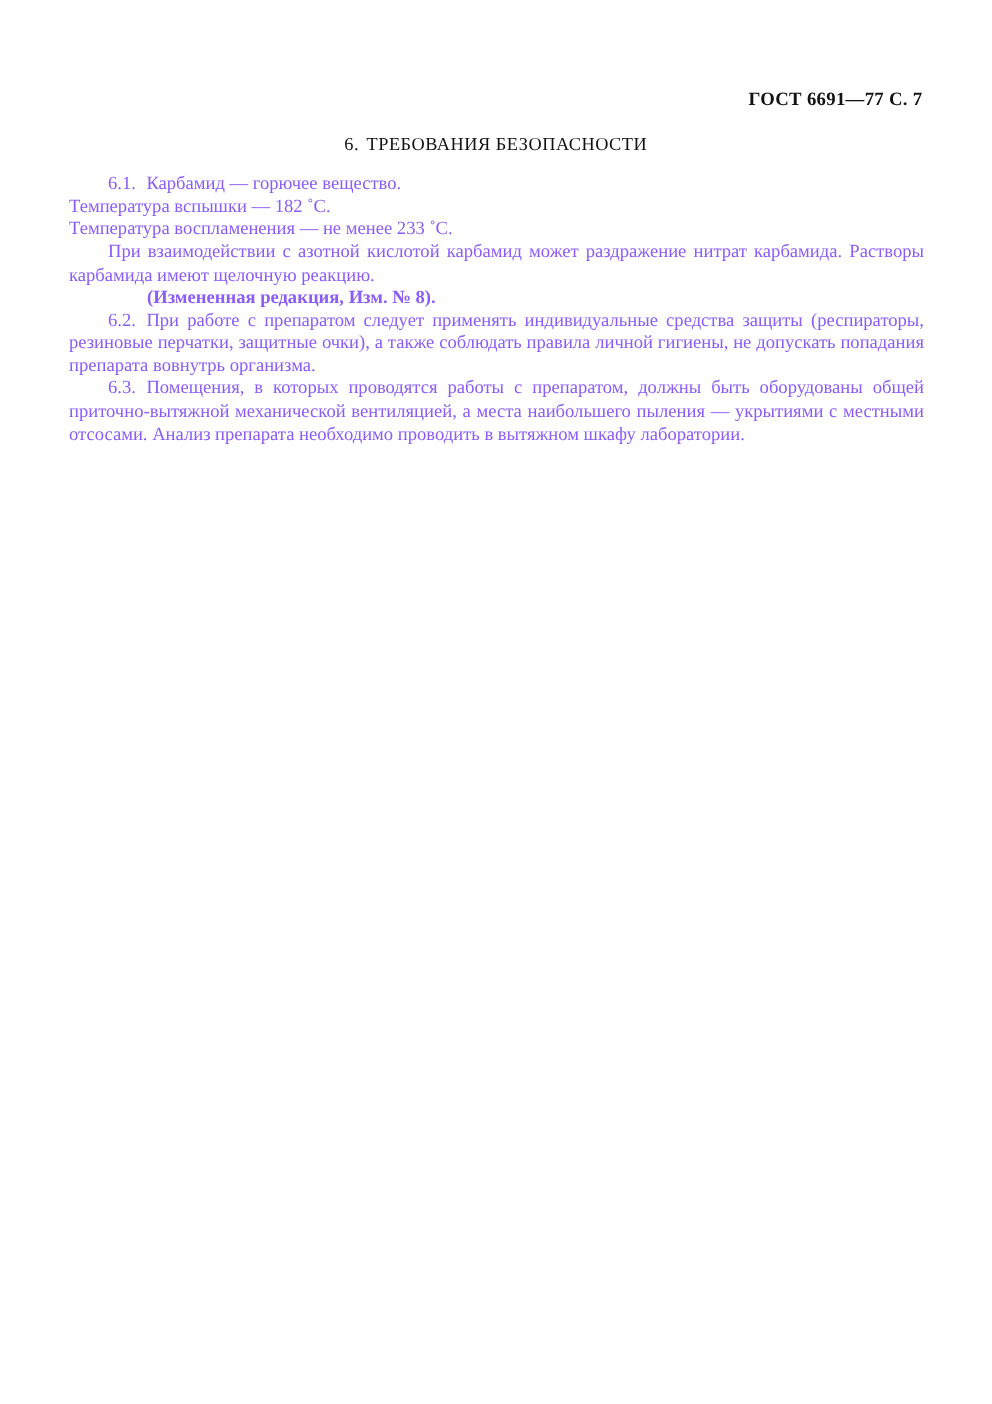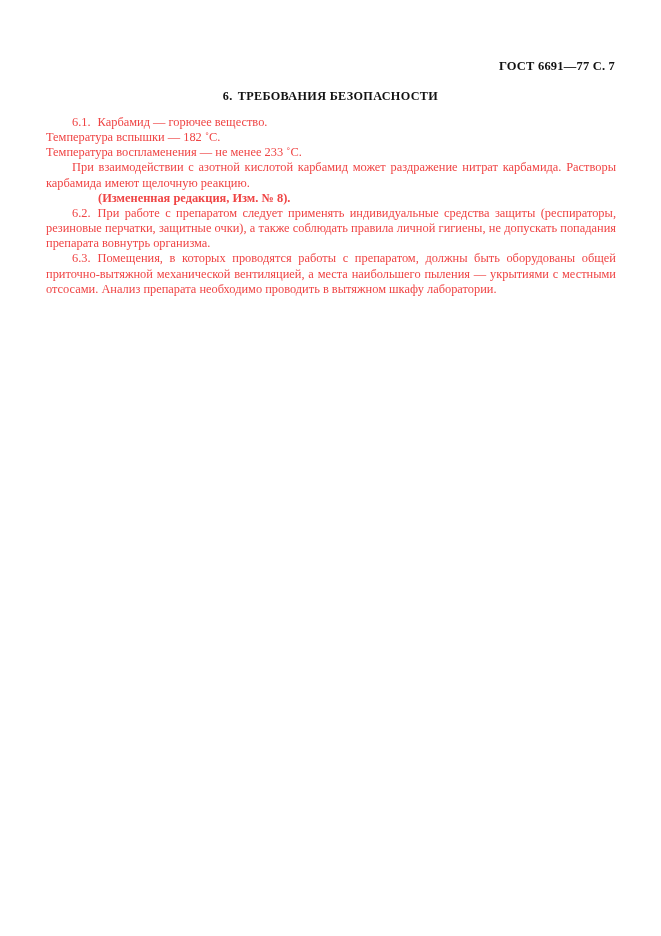--- a/index.html
+++ b/index.html
@@ -36,21 +36,21 @@
   }
 
   
   .section-title {
     position: absolute;
     top: 89px;
     left: 0;
     right: 0;
     text-align: center;
     font-size: 12.2px;
-    font-weight: bold;
+    font-weight: normal;
     letter-spacing: 0.35px;
     color: #121212;
   }
   .section-title .num {
     margin-right: 5px;
   }
 
   
   .body-col {
     position: absolute;
@@ -58,21 +58,21 @@
     left: 46px;
     width: 570px;
   }
 
   p.para {
     margin: 0;
     font-size: 12.4px;
     line-height: 15.15px;
     text-align: justify;
     text-justify: inter-word;
-    color: #ef4444;
+    color: #8b5cf6;
   }
   p.para.indent {
     text-indent: 26px;
   }
   p.para.noindent {
     text-indent: 0;
   }
   p.para.bold {
     font-weight: bold;
     text-indent: 26px;

